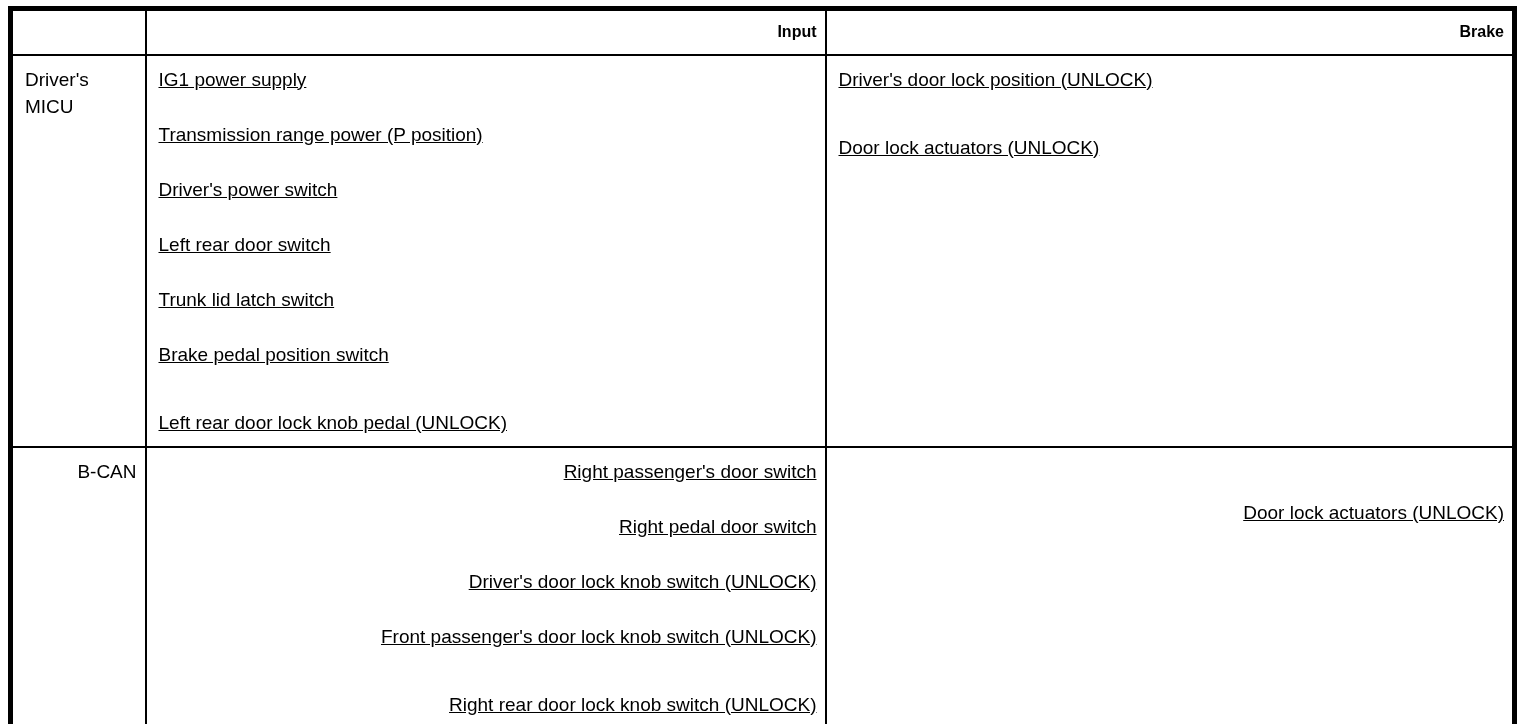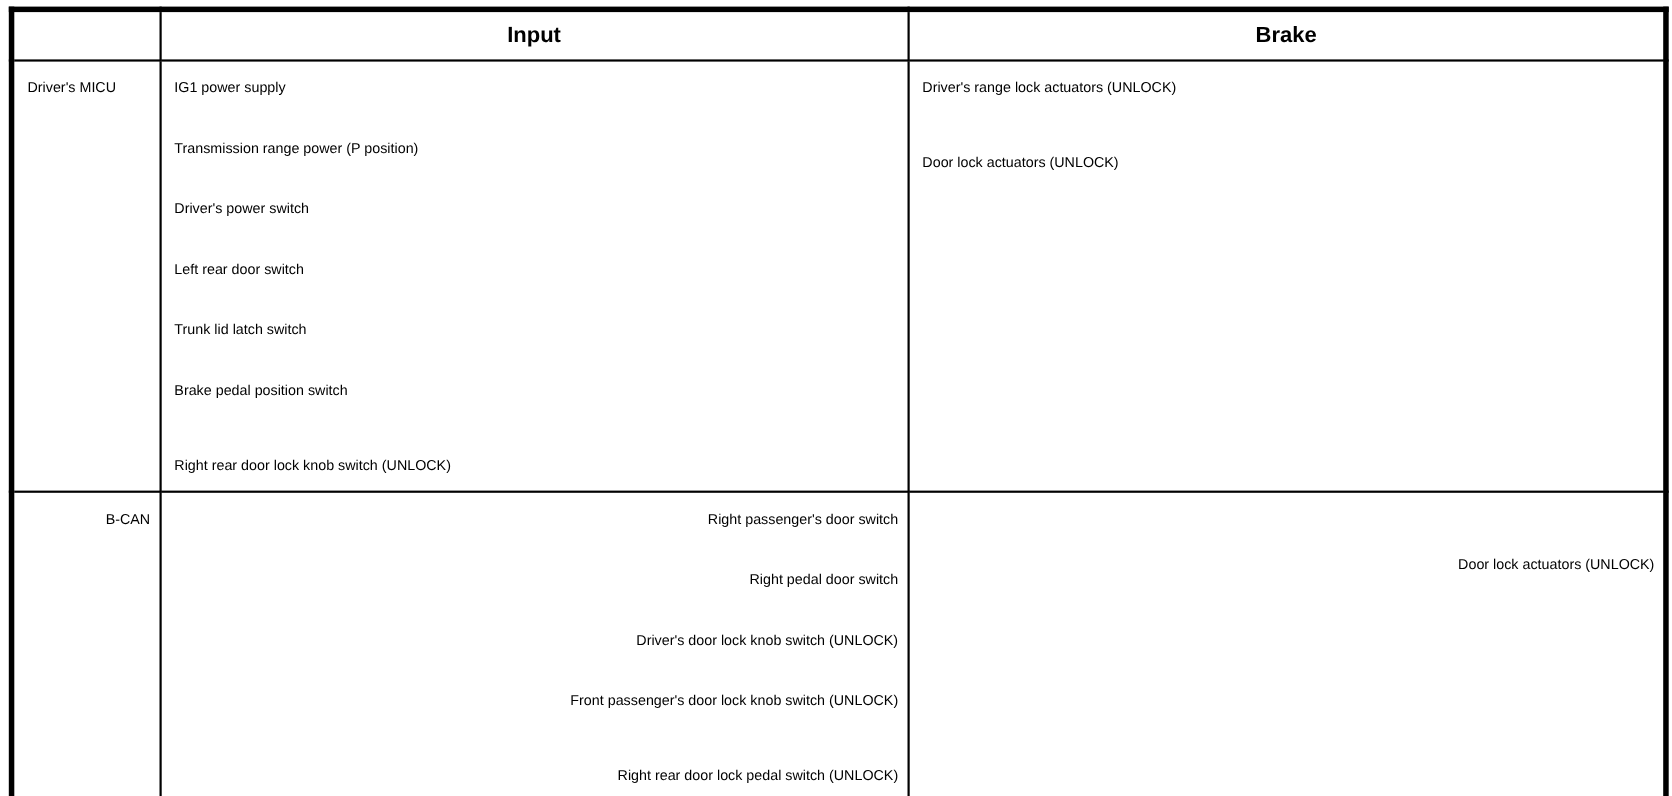--- a/index.html
+++ b/index.html
@@ -22,36 +22,37 @@
     background: #ffffff;
     border: 5px solid #000000;
   }
   table.io-table th,
   table.io-table td {
     border: 2px solid #000000;
     box-sizing: border-box;
   }
   table.io-table th {
     height: 46px;
-    font-size: 20px;
+    font-size: 16px;
     font-weight: bold;
-    text-align: center;
+    text-align: right;
     vertical-align: middle;
     padding: 4px 8px;
   }
   table.io-table td {
     vertical-align: top;
-    font-size: 13px;
+    font-size: 19px;
     line-height: 27px;
     padding: 10px 8px 10px 12px;
   }
   tbody tr:nth-child(1) { height: 384px; }
   tbody tr:nth-child(2) { height: 272px; text-align: right; }
   td p {
     margin: 0 0 28px 0;
+    text-decoration: underline;
   }
   td p:last-child {
     margin-bottom: 0;
     margin-top: 41px;
   }
   td.source-cell {
     padding-right: 6px;
   }
 </style>
 </head>
@@ -73,35 +74,35 @@
   <tbody>
   <tr>
     <td class="source-cell">Driver's MICU</td>
     <td class="input-cell">
           <p>IG1 power supply</p>
           <p>Transmission range power (P position)</p>
           <p>Driver's power switch</p>
           <p>Left rear door switch</p>
           <p>Trunk lid latch switch</p>
           <p>Brake pedal position switch</p>
-          <p>Right rear door lock knob switch (UNLOCK)</p>
+          <p>Left rear door lock knob pedal (UNLOCK)</p>
         </td>
     <td class="output-cell">
-          <p>Driver's range lock actuators (UNLOCK)</p>
+          <p>Driver's door lock position (UNLOCK)</p>
           <p>Door lock actuators (UNLOCK)</p>
         </td>
   </tr>
 
   <tr>
     <td class="source-cell">B-CAN</td>
     <td class="input-cell">
           <p>Right passenger's door switch</p>
           <p>Right pedal door switch</p>
           <p>Driver's door lock knob switch (UNLOCK)</p>
           <p>Front passenger's door lock knob switch (UNLOCK)</p>
-          <p>Right rear door lock pedal switch (UNLOCK)</p>
+          <p>Right rear door lock knob switch (UNLOCK)</p>
         </td>
     <td class="output-cell">
           <p>Door lock actuators (UNLOCK)</p>
         </td>
   </tr>
 </tbody>
 </table>
 
 </body></html>

